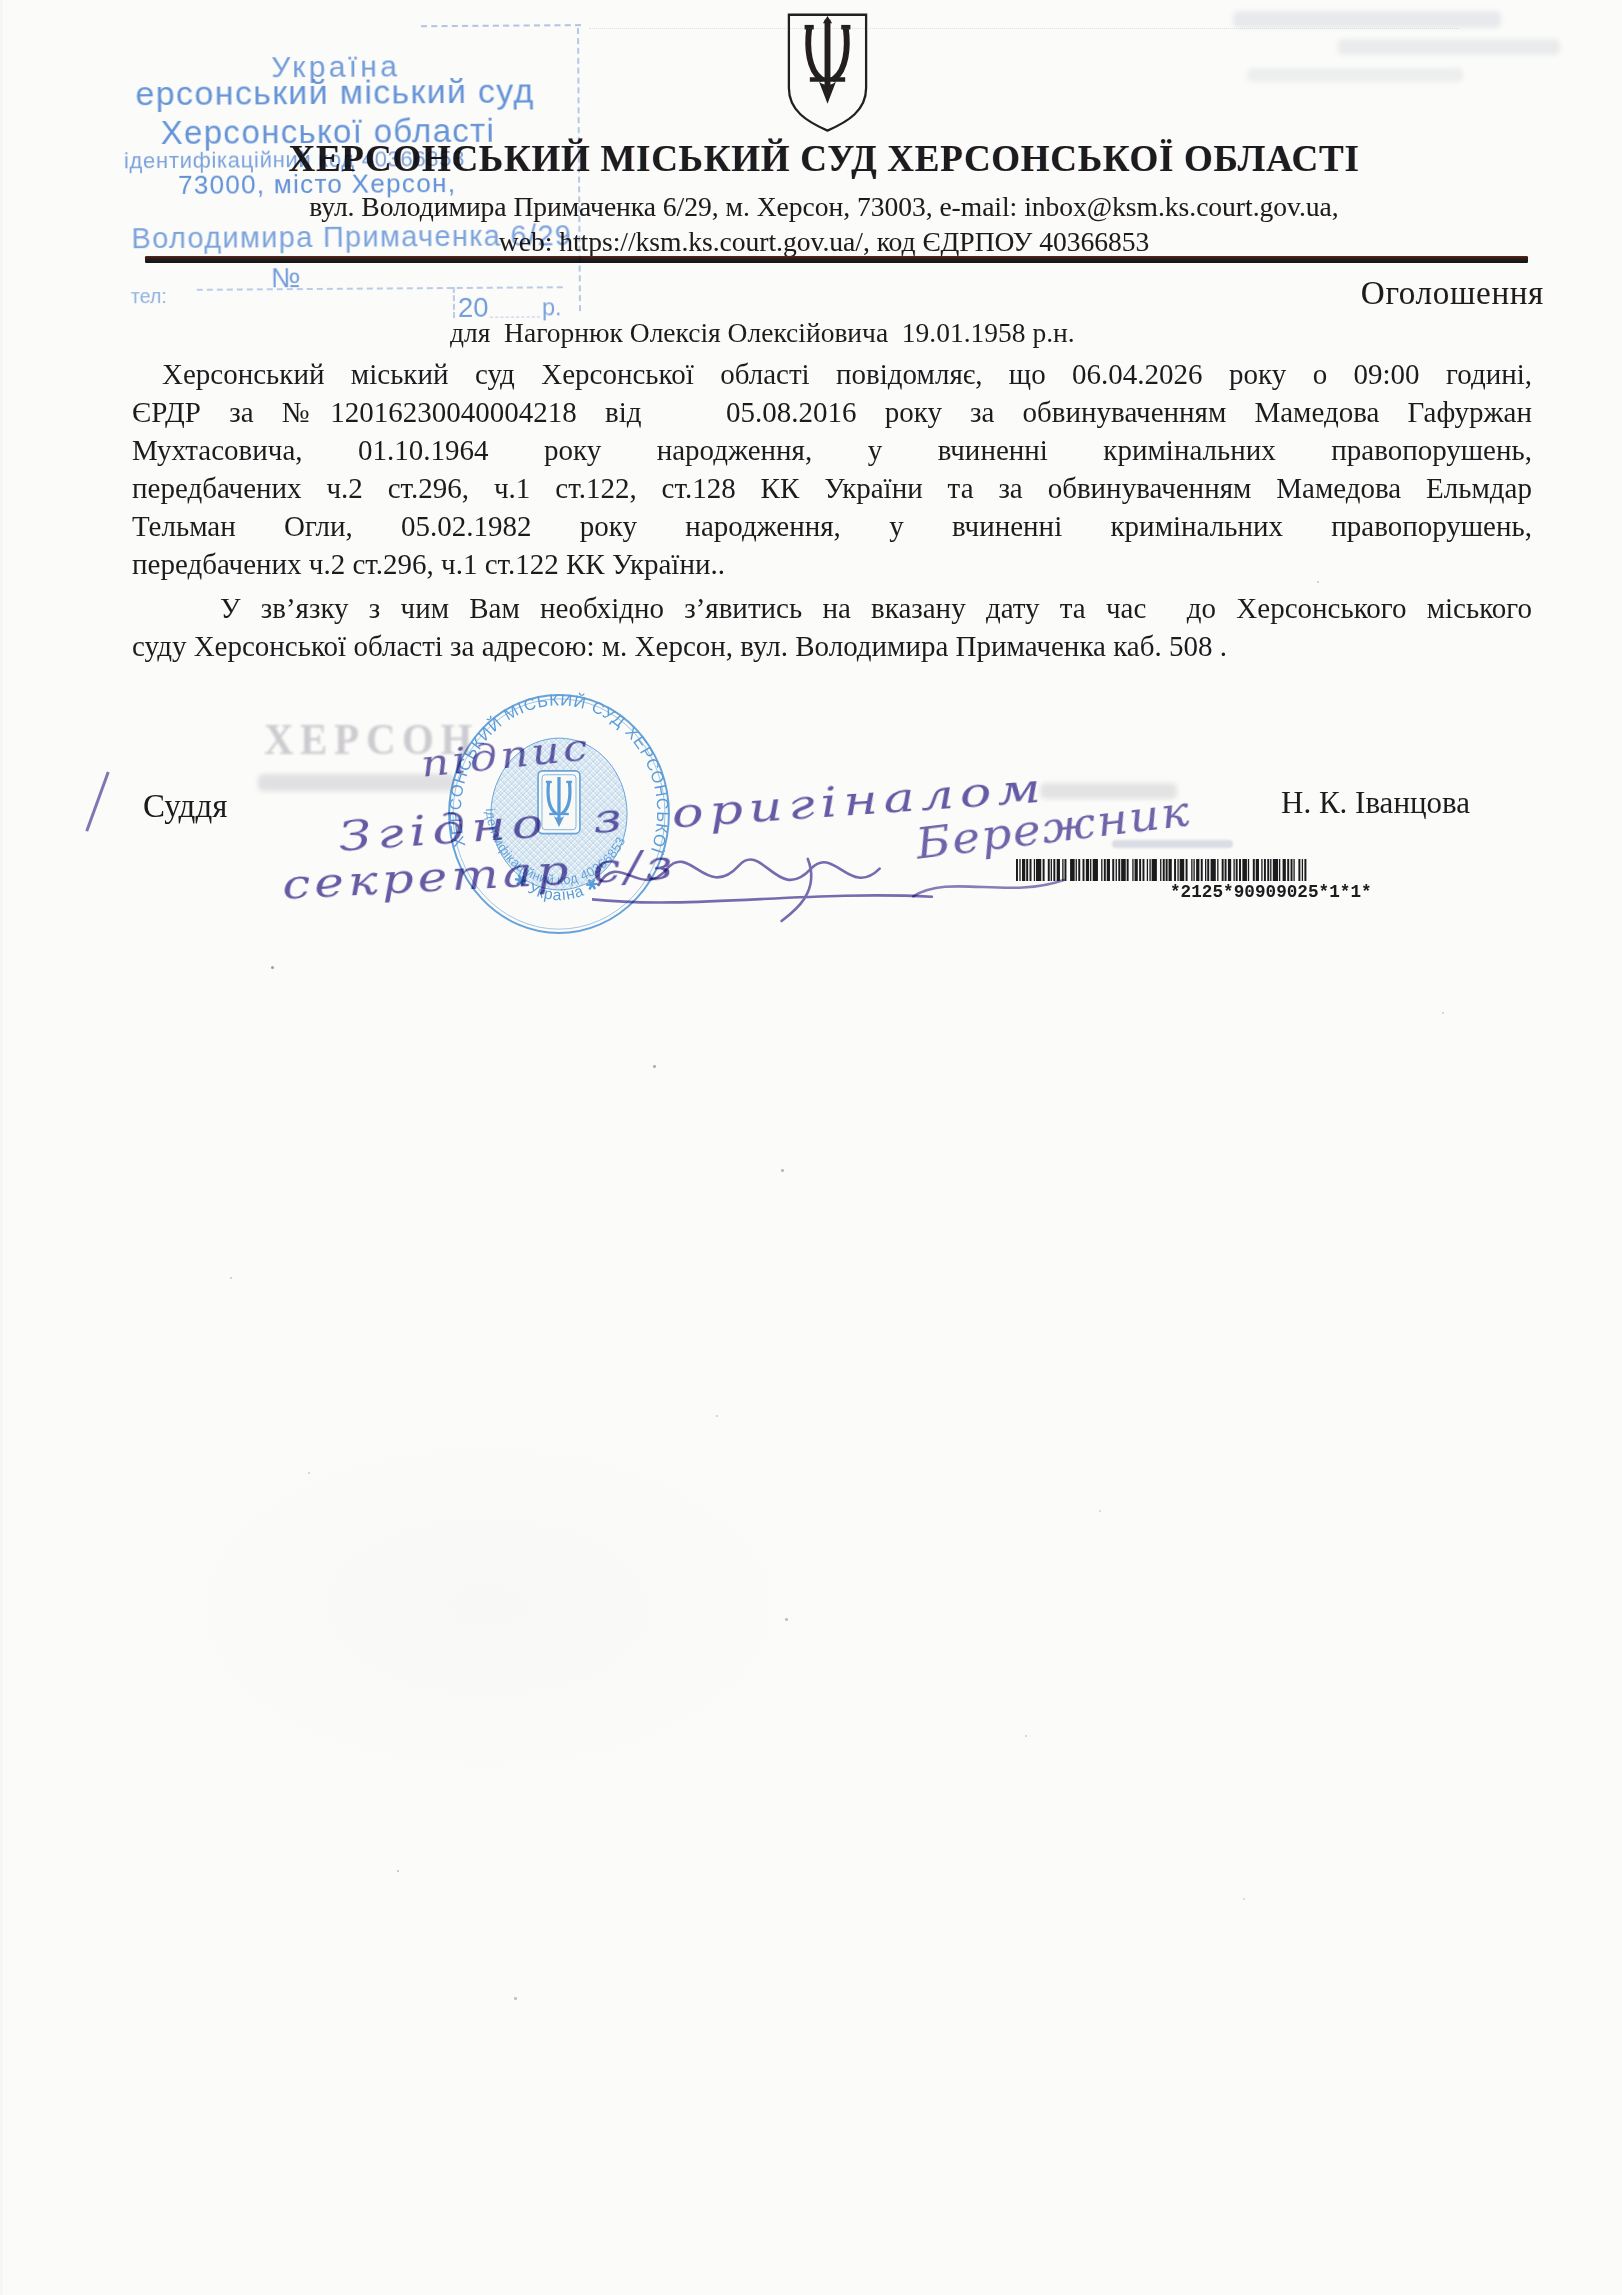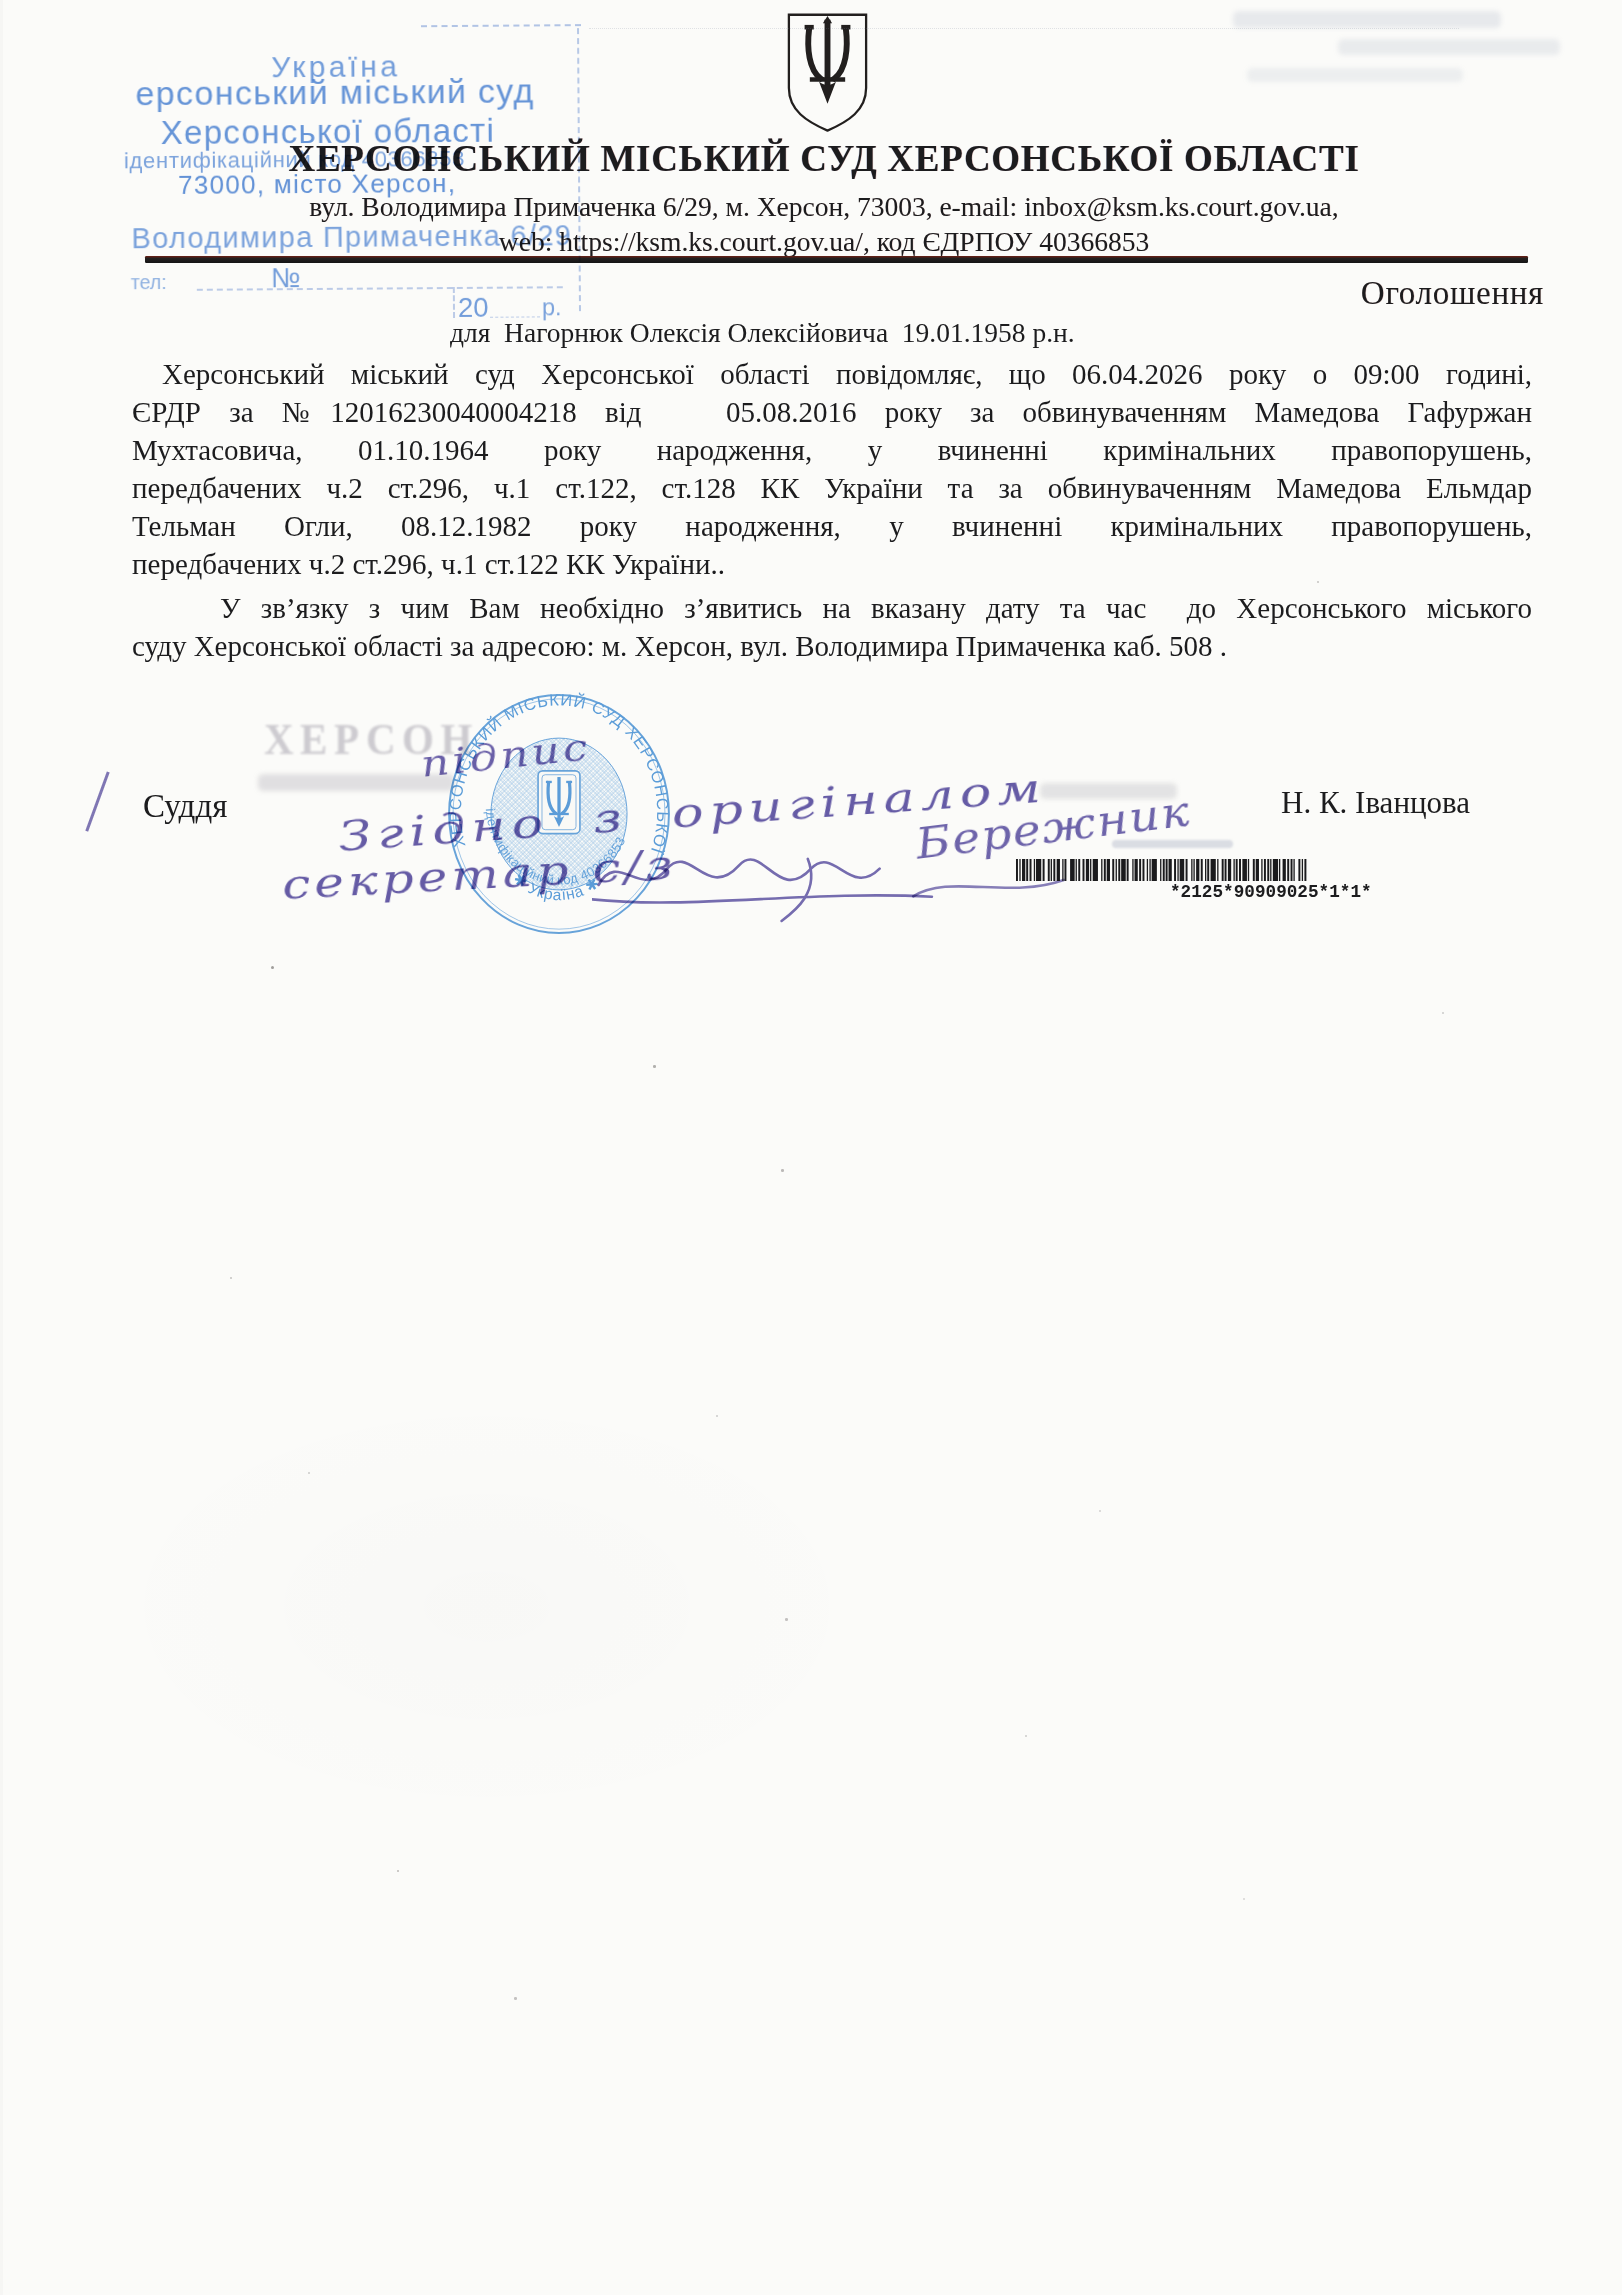--- a/index.html
+++ b/index.html
@@ -56,21 +56,21 @@
     filter:blur(0.3px) contrast(1.05);
     transform:rotate(-.4deg);
   }
   .cs{position:absolute;white-space:nowrap;opacity:.82;}
   .cs-l1{left:272px;top:50px;font-size:30px;letter-spacing:3.3px;opacity:.75;}
   .cs-l2{left:136px;top:73px;font-size:34px;letter-spacing:1.3px;}
   .cs-l3{left:161px;top:113px;font-size:33px;letter-spacing:1.3px;}
   .cs-l4{left:124px;top:147px;font-size:22px;letter-spacing:0.7px;opacity:.7;}
   .cs-l5{left:178px;top:169px;font-size:26px;letter-spacing:1.3px;opacity:.85;}
   .cs-l6{left:131px;top:221px;font-size:29px;letter-spacing:1.3px;opacity:.7;}
-  .cs-l7{left:130px;top:270px;font-size:19.6px;opacity:.6;}
+  .cs-l7{left:130px;top:284px;font-size:19.6px;opacity:.6;}
   .cs-no{left:270px;top:262px;font-size:27.5px;opacity:.75;}
   .cs-20{left:457px;top:293px;font-size:27.5px;opacity:.75;}
   .cs-r{left:541px;top:296px;font-size:23.6px;opacity:.7;}
   .fl{position:absolute;opacity:.75;}
   .fl-top{left:422px;top:26px;width:160px;border-top:2px dashed rgba(90,130,205,.6);}
   .fl-top-gray{left:589px;top:27.5px;width:870px;border-top:1.3px dotted rgba(115,125,150,.28);}
   .fl-vertA{left:578px;top:30px;height:283px;border-left:2px dashed rgba(90,130,205,.55);}
   .fl-under-no{left:196px;top:288px;width:366px;border-top:2px dashed rgba(90,130,205,.5);}
   .fl-vertB{left:452px;top:288px;height:31px;border-left:2px dashed rgba(90,130,205,.5);}
   .fl-20u{left:489px;top:318px;width:50px;border-top:1.3px dashed rgba(90,130,205,.5);}
@@ -193,21 +193,21 @@
   <div class="fl fl-top-gray abs"></div>
 
   <div class="doc-title">Оголошення</div>
   <div class="addressee">для  Нагорнюк Олексія Олексійовича  19.01.1958 р.н.</div>
 
   <div class="bodytext para1">
     <div class="jline indent1">Херсонський міський суд Херсонської області повідомляє, що 06.04.2026 року о 09:00 годині,</div>
     <div class="jline">ЄРДР за №12016230040004218 від   05.08.2016 року за обвинуваченням Мамедова Гафуржан</div>
     <div class="jline">Мухтасовича, 01.10.1964 року народження, у вчиненні кримінальних правопорушень,</div>
     <div class="jline">передбачених ч.2 ст.296, ч.1 ст.122, ст.128 КК України та за обвинуваченням Мамедова Ельмдар</div>
-    <div class="jline">Тельман Огли, 08.12.1982 року народження, у вчиненні кримінальних правопорушень,</div>
+    <div class="jline">Тельман Огли, 05.02.1982 року народження, у вчиненні кримінальних правопорушень,</div>
     <div class="jline last">передбачених ч.2 ст.296, ч.1 ст.122 КК України..</div>
   </div>
   <div class="bodytext para2">
     <div class="jline indent2">У зв’язку з чим Вам необхідно з’явитись на вказану дату та час  до Херсонського міського</div>
     <div class="jline last">суду Херсонської області за адресою: м. Херсон, вул. Володимира Примаченка каб. 508 .</div>
   </div>
 
   <div class="judge-label">Суддя</div>
   <div class="judge-name">Н. К. Іванцова</div>
 

